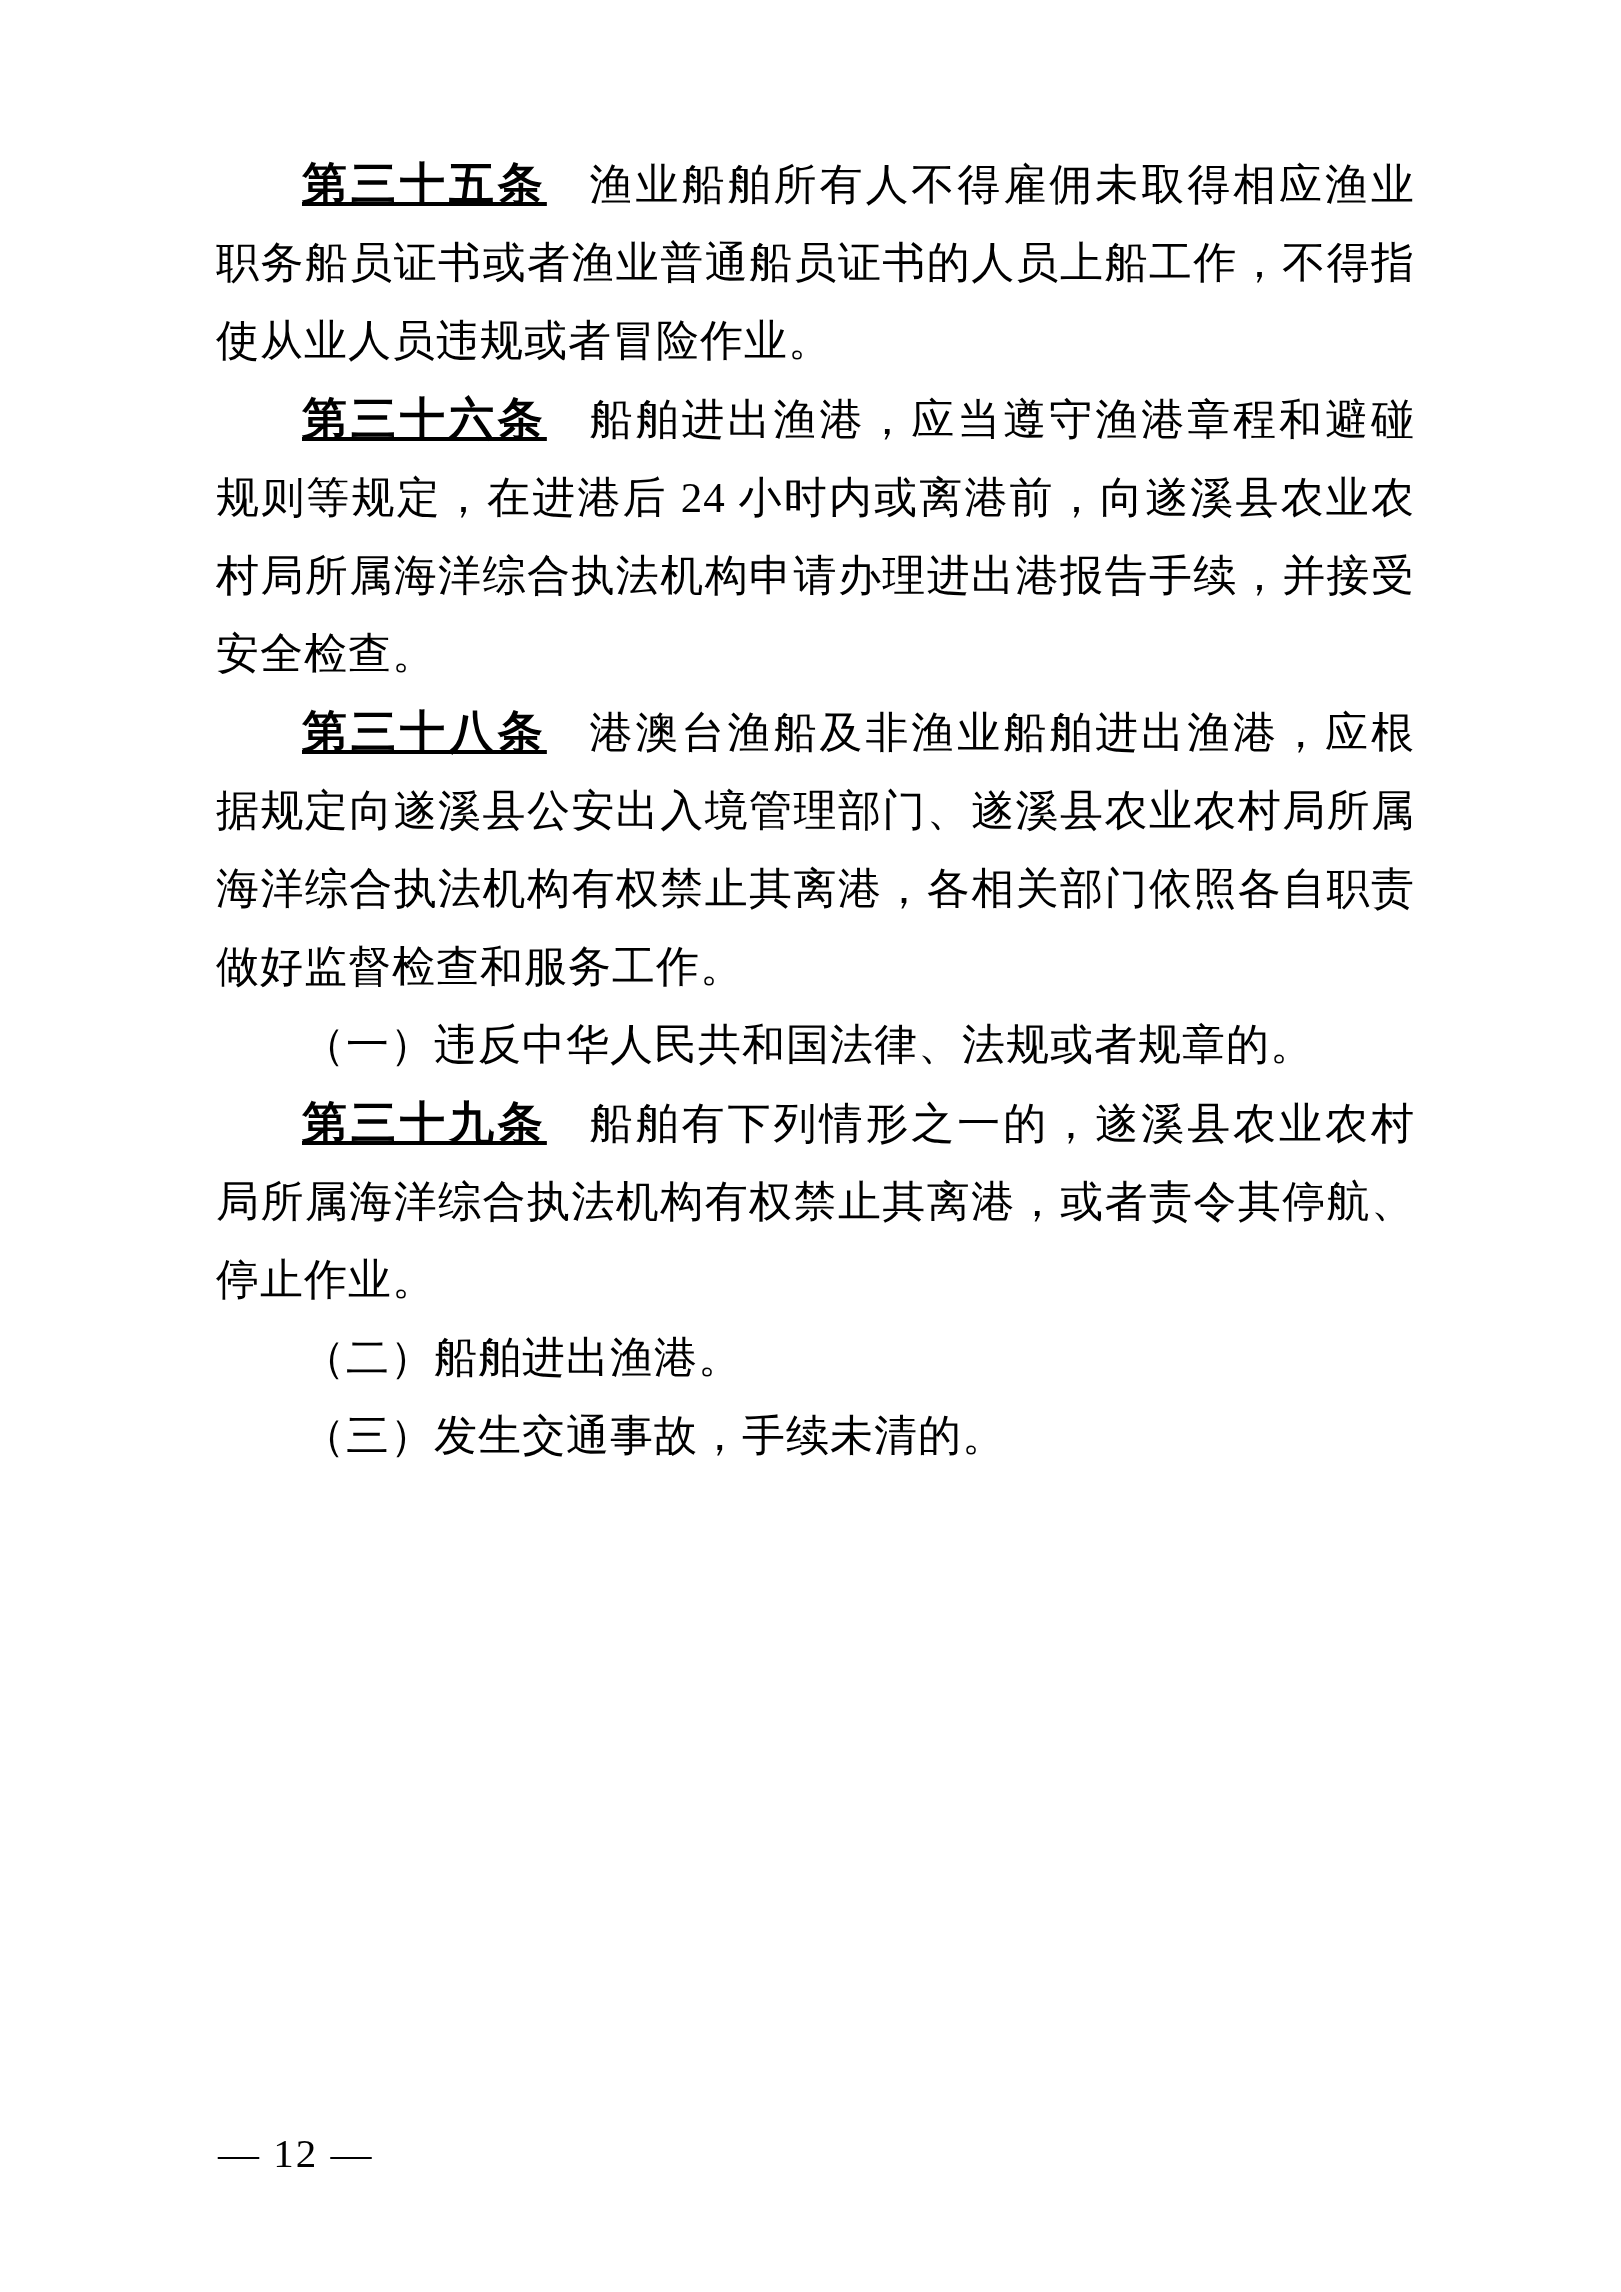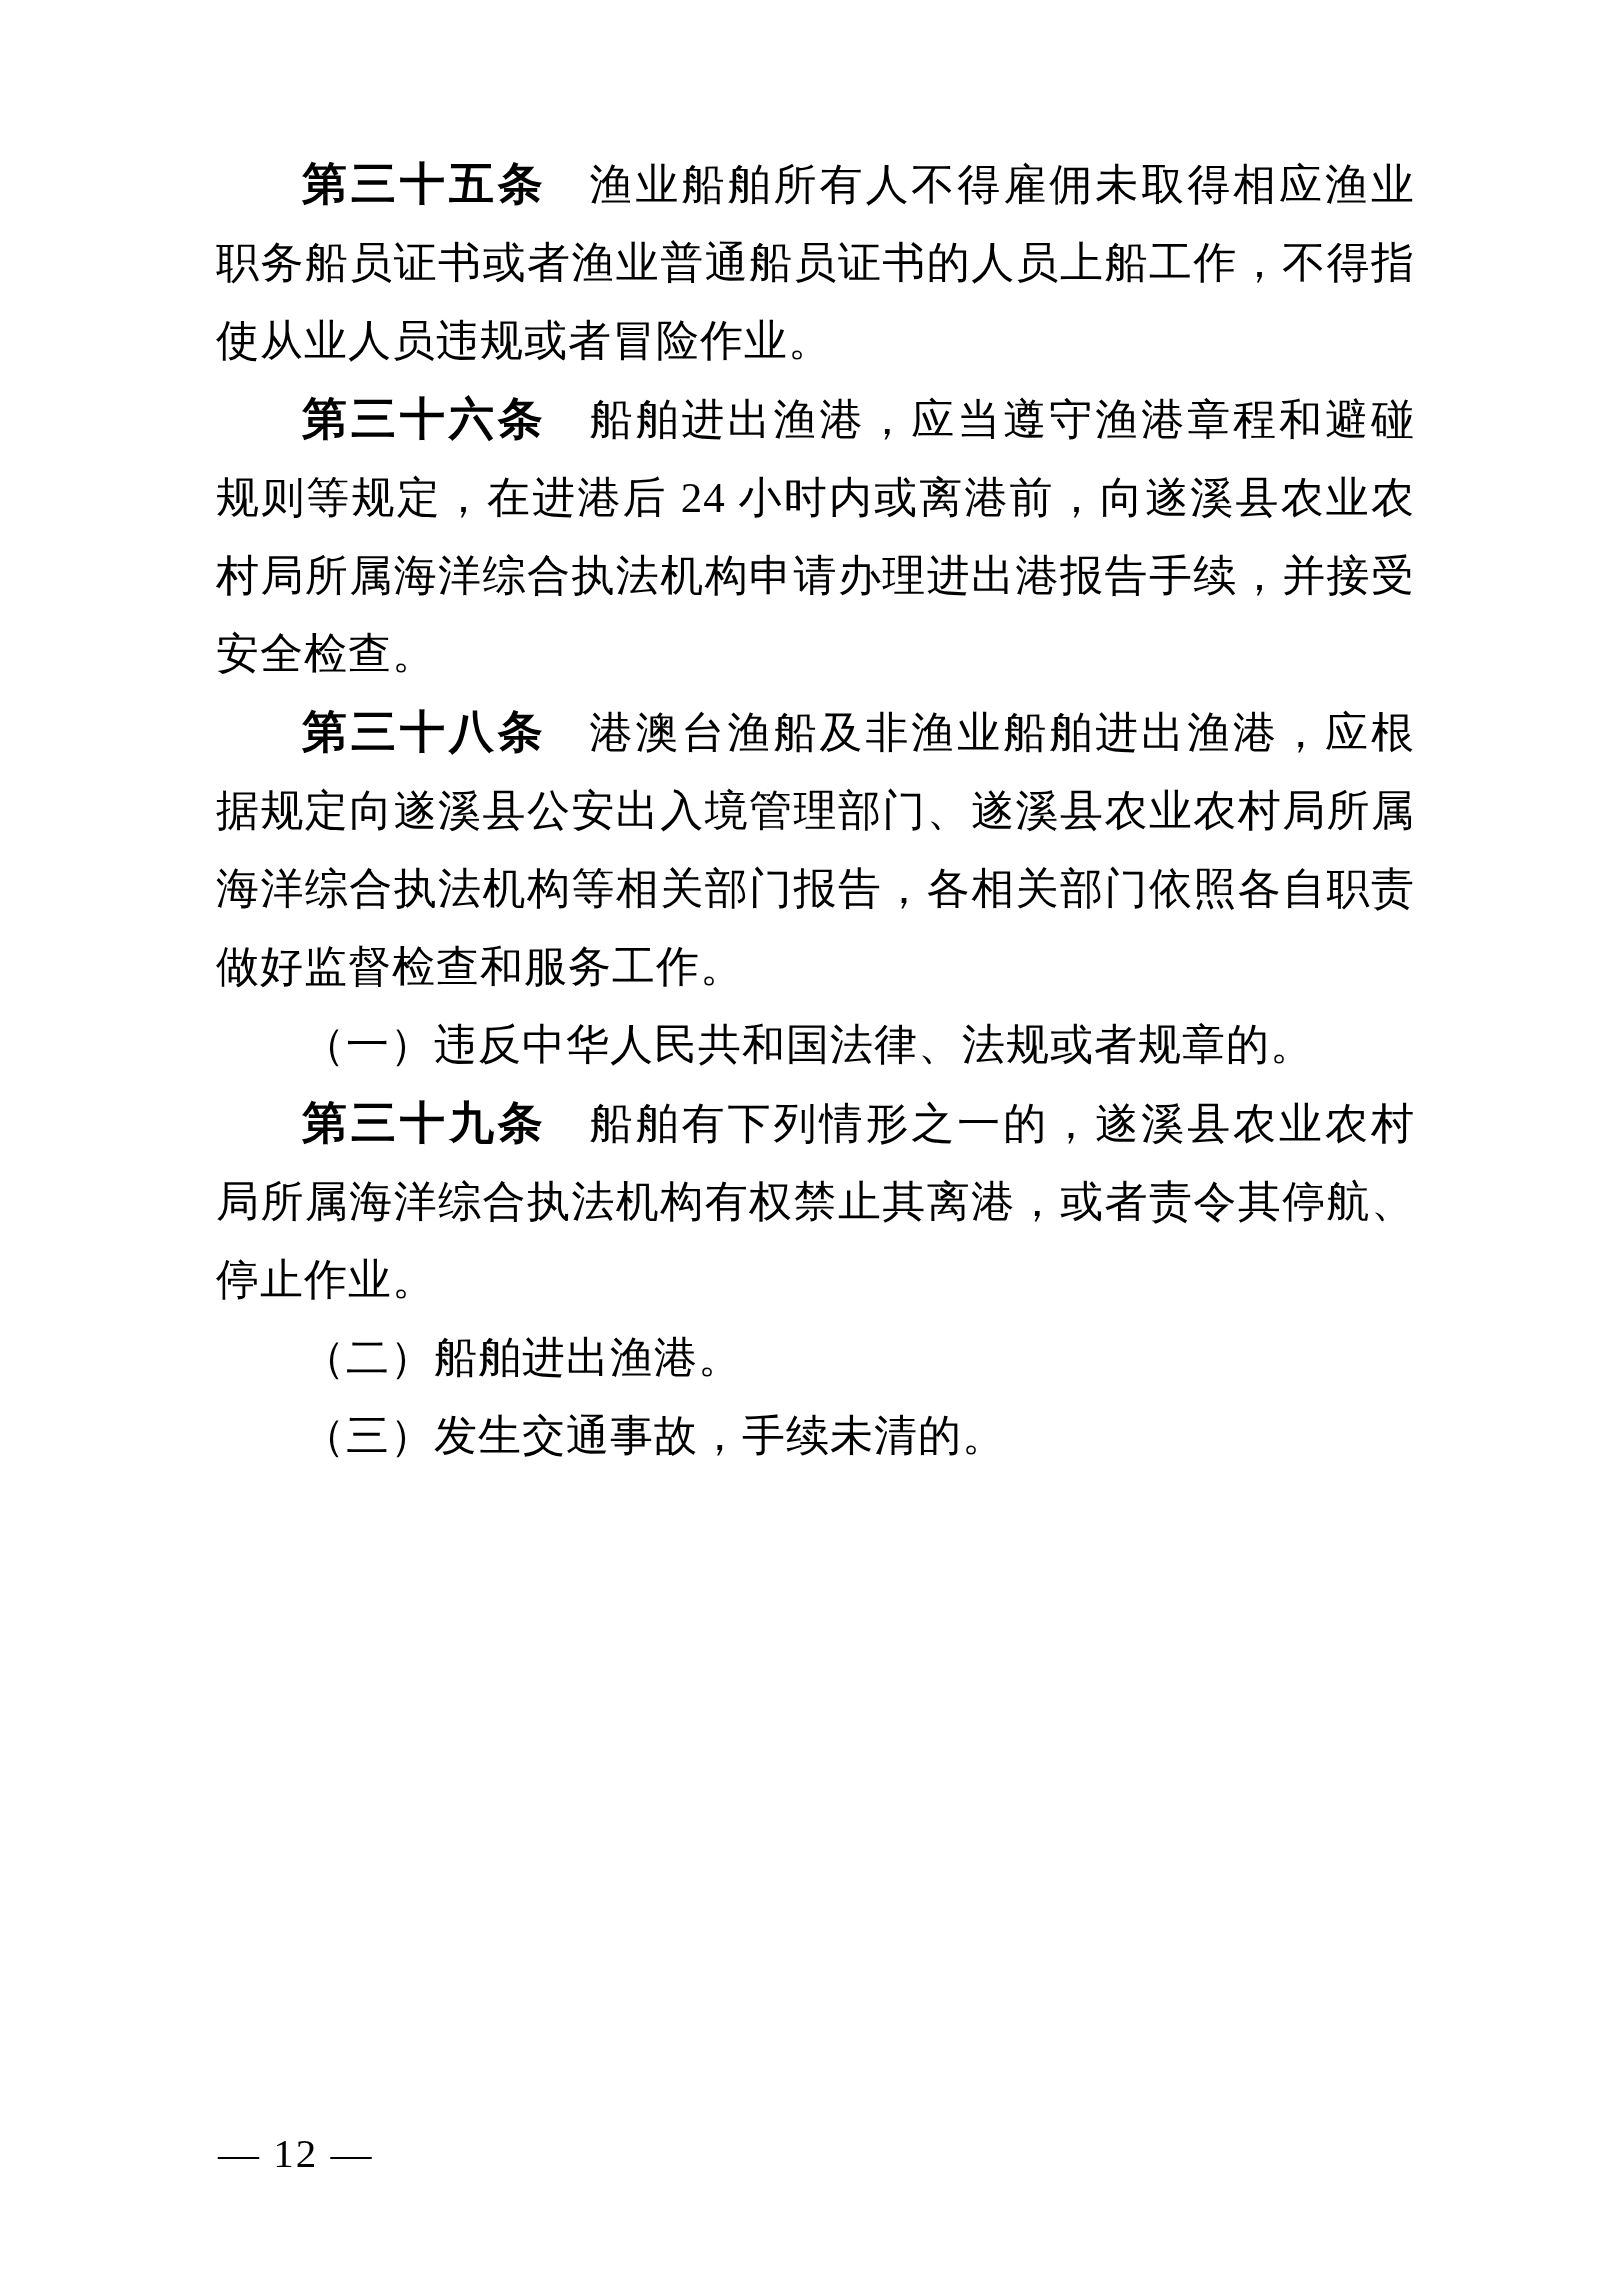--- a/index.html
+++ b/index.html
@@ -31,20 +31,21 @@
     margin: 0;
     padding: 0;
     text-indent: 2em;
   }
   .article-label {
     font-family: "Liberation Sans", "DejaVu Sans", sans-serif;
     font-weight: 700;
     font-size: 45px;
     letter-spacing: 2px;
     margin-right: 0.95em;
+    text-decoration: underline;
   }
   .article-label:empty {
     display: none;
   }
   .footer {
     position: absolute;
     left: 218px;
     top: 2129px;
     font-size: 41px;
     line-height: 49px;
@@ -57,21 +58,21 @@
 <body>
 
 <div class="page">
   <div class="content">
 
     <p class="para"><span class="article-label">第三十五条</span><span class="article-text">渔业船舶所有人不得雇佣未取得相应渔业职务船员证书或者渔业普通船员证书的人员上船工作，不得指使从业人员违规或者冒险作业。</span></p>
 
     <p class="para"><span class="article-label">第三十六条</span><span class="article-text">船舶进出渔港，应当遵守渔港章程和避碰规则等规定，在进港后 24 小时内或离港前，向遂溪县农业农村局所属海洋综合执法机构申请办理进出港报告手续，并接受安全检查。</span></p>
 
 
-    <p class="para"><span class="article-label">第三十八条</span><span class="article-text">港澳台渔船及非渔业船舶进出渔港，应根据规定向遂溪县公安出入境管理部门、遂溪县农业农村局所属海洋综合执法机构等相关部门报告，各相关部门依照各自职责做好监督检查和服务工作。</span></p>
+    <p class="para"><span class="article-label">第三十八条</span><span class="article-text">港澳台渔船及非渔业船舶进出渔港，应根据规定向遂溪县公安出入境管理部门、遂溪县农业农村局所属海洋综合执法机构有权禁止其离港，各相关部门依照各自职责做好监督检查和服务工作。</span></p>
 
     <p class="para"><span class="article-text">（一）违反中华人民共和国法律、法规或者规章的。</span></p>
 
     <p class="para"><span class="article-label">第三十九条</span><span class="article-text">船舶有下列情形之一的，遂溪县农业农村局所属海洋综合执法机构有权禁止其离港，或者责令其停航、停止作业。</span></p>
 
     <p class="para"><span class="article-text">（二）船舶进出渔港。</span></p>
 
     <p class="para"><span class="article-text">（三）发生交通事故，手续未清的。</span></p>
 
 

